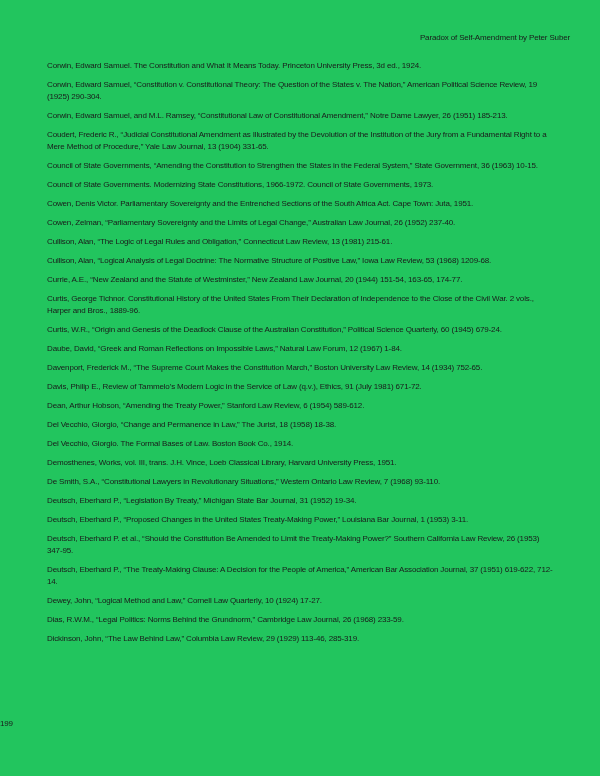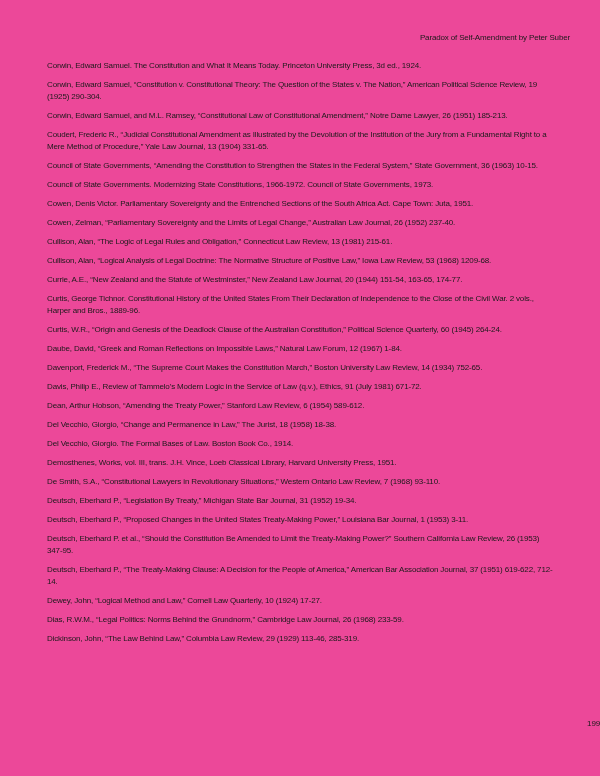--- a/index.html
+++ b/index.html
@@ -4,21 +4,21 @@
 <style>
   html, body {
     margin: 0;
     padding: 0;
     background: #ffffff;
   }
   .page {
     position: relative;
     width: 600px;
     height: 776px;
-    background: #ec4899;
+    background: #22c55e;
     box-sizing: border-box;
     padding: 32px 30px 0 31px;
     font-family: "Liberation Sans", sans-serif;
     font-size: 8px;
     line-height: 12px;
     letter-spacing: -0.15px;
     color: #1a1a1a;
     overflow: hidden;
   }
   .running-header {
@@ -30,43 +30,42 @@
   }
   .entry {
     margin: 0 0 7px 0;
     text-align: left;
   }
   .page-number {
     position: absolute;
     left: 0;
     right: 0;
     bottom: 46px;
-    text-align: right;
-    padding-left: 20px;
+    text-align: left;
   }
 </style>
 </head>
 <body>
 
 <div class="page">
   <div class="running-header">Paradox of Self-Amendment by Peter Suber</div>
   <div class="entries">
       <p class="entry">Corwin, Edward Samuel. The Constitution and What It Means Today. Princeton University Press, 3d ed., 1924.</p>
       <p class="entry">Corwin, Edward Samuel, “Constitution v. Constitutional Theory: The Question of the States v. The Nation,” American Political Science Review, 19 (1925) 290-304.</p>
       <p class="entry">Corwin, Edward Samuel, and M.L. Ramsey, “Constitutional Law of Constitutional Amendment,” Notre Dame Lawyer, 26 (1951) 185-213.</p>
       <p class="entry">Coudert, Frederic R., “Judicial Constitutional Amendment as Illustrated by the Devolution of the Institution of the Jury from a Fundamental Right to a Mere Method of Procedure,” Yale Law Journal, 13 (1904) 331-65.</p>
       <p class="entry">Council of State Governments, “Amending the Constitution to Strengthen the States in the Federal System,” State Government, 36 (1963) 10-15.</p>
       <p class="entry">Council of State Governments. Modernizing State Constitutions, 1966-1972. Council of State Governments, 1973.</p>
       <p class="entry">Cowen, Denis Victor. Parliamentary Sovereignty and the Entrenched Sections of the South Africa Act. Cape Town: Juta, 1951.</p>
       <p class="entry">Cowen, Zelman, “Parliamentary Sovereignty and the Limits of Legal Change,” Australian Law Journal, 26 (1952) 237-40.</p>
       <p class="entry">Cullison, Alan, “The Logic of Legal Rules and Obligation,” Connecticut Law Review, 13 (1981) 215-61.</p>
       <p class="entry">Cullison, Alan, “Logical Analysis of Legal Doctrine: The Normative Structure of Positive Law,” Iowa Law Review, 53 (1968) 1209-68.</p>
       <p class="entry">Currie, A.E., “New Zealand and the Statute of Westminster,” New Zealand Law Journal, 20 (1944) 151-54, 163-65, 174-77.</p>
       <p class="entry">Curtis, George Tichnor. Constitutional History of the United States From Their Declaration of Independence to the Close of the Civil War. 2 vols., Harper and Bros., 1889-96.</p>
-      <p class="entry">Curtis, W.R., “Origin and Genesis of the Deadlock Clause of the Australian Constitution,” Political Science Quarterly, 60 (1945) 264-24.</p>
+      <p class="entry">Curtis, W.R., “Origin and Genesis of the Deadlock Clause of the Australian Constitution,” Political Science Quarterly, 60 (1945) 679-24.</p>
       <p class="entry">Daube, David, “Greek and Roman Reflections on Impossible Laws,” Natural Law Forum, 12 (1967) 1-84.</p>
       <p class="entry">Davenport, Frederick M., “The Supreme Court Makes the Constitution March,” Boston University Law Review, 14 (1934) 752-65.</p>
       <p class="entry">Davis, Philip E., Review of Tammelo’s Modern Logic in the Service of Law (q.v.), Ethics, 91 (July 1981) 671-72.</p>
       <p class="entry">Dean, Arthur Hobson, “Amending the Treaty Power,” Stanford Law Review, 6 (1954) 589-612.</p>
       <p class="entry">Del Vecchio, Giorgio, “Change and Permanence in Law,” The Jurist, 18 (1958) 18-38.</p>
       <p class="entry">Del Vecchio, Giorgio. The Formal Bases of Law. Boston Book Co., 1914.</p>
       <p class="entry">Demosthenes, Works, vol. III, trans. J.H. Vince, Loeb Classical Library, Harvard University Press, 1951.</p>
       <p class="entry">De Smith, S.A., “Constitutional Lawyers in Revolutionary Situations,” Western Ontario Law Review, 7 (1968) 93-110.</p>
       <p class="entry">Deutsch, Eberhard P., “Legislation By Treaty,” Michigan State Bar Journal, 31 (1952) 19-34.</p>
       <p class="entry">Deutsch, Eberhard P., “Proposed Changes in the United States Treaty-Making Power,” Louisiana Bar Journal, 1 (1953) 3-11.</p>

